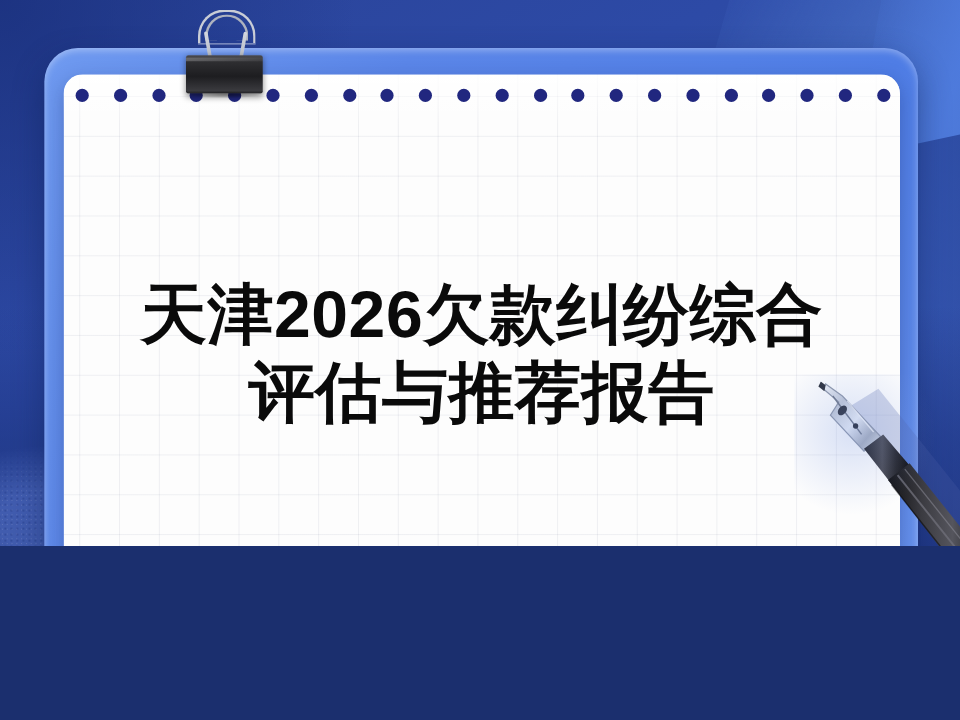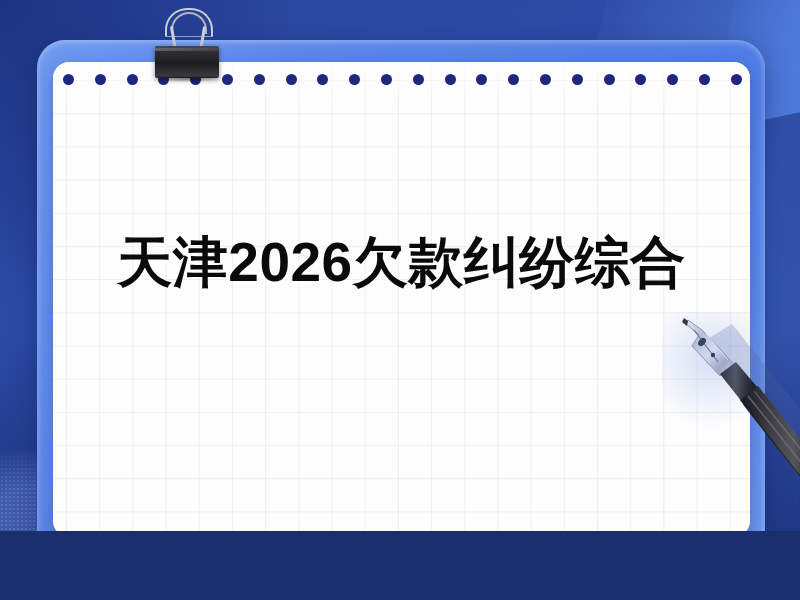--- a/index.html
+++ b/index.html
@@ -3,21 +3,21 @@
 <meta charset="utf-8">
 <style>
   html, body {
     margin: 0;
     padding: 0;
     background: #1b2f6e;
   }
   #stage {
     position: relative;
     width: 800px;
-    height: 531px;
+    height: 455px;
     overflow: hidden;
     font-family: "Liberation Sans", "DejaVu Sans", sans-serif;
     background: #2c4aa8;
   }
 
   
   .bg-base {
     position: absolute;
     inset: 0;
     background:
@@ -293,20 +293,21 @@
         <div class="dot" style="left: 518.8px;"></div>
         <div class="dot" style="left: 550.6px;"></div>
         <div class="dot" style="left: 582.4px;"></div>
         <div class="dot" style="left: 614.2px;"></div>
         <div class="dot" style="left: 646px;"></div>
         <div class="dot" style="left: 677.8px;"></div>
       </div>
 
     <div class="title-block">
       <span class="title-line">天津2026欠款纠纷综合</span>
+      <span class="title-line">评估与推荐报告</span>
     </div>
   </div>
 
   <div class="clip">
     <div class="clip-wire-outer"></div>
     <div class="clip-wire-inner"></div>
     <div class="clip-arm left"></div>
     <div class="clip-arm right"></div>
     <div class="clip-body"></div>
     <div class="clip-body-shadow"></div>

